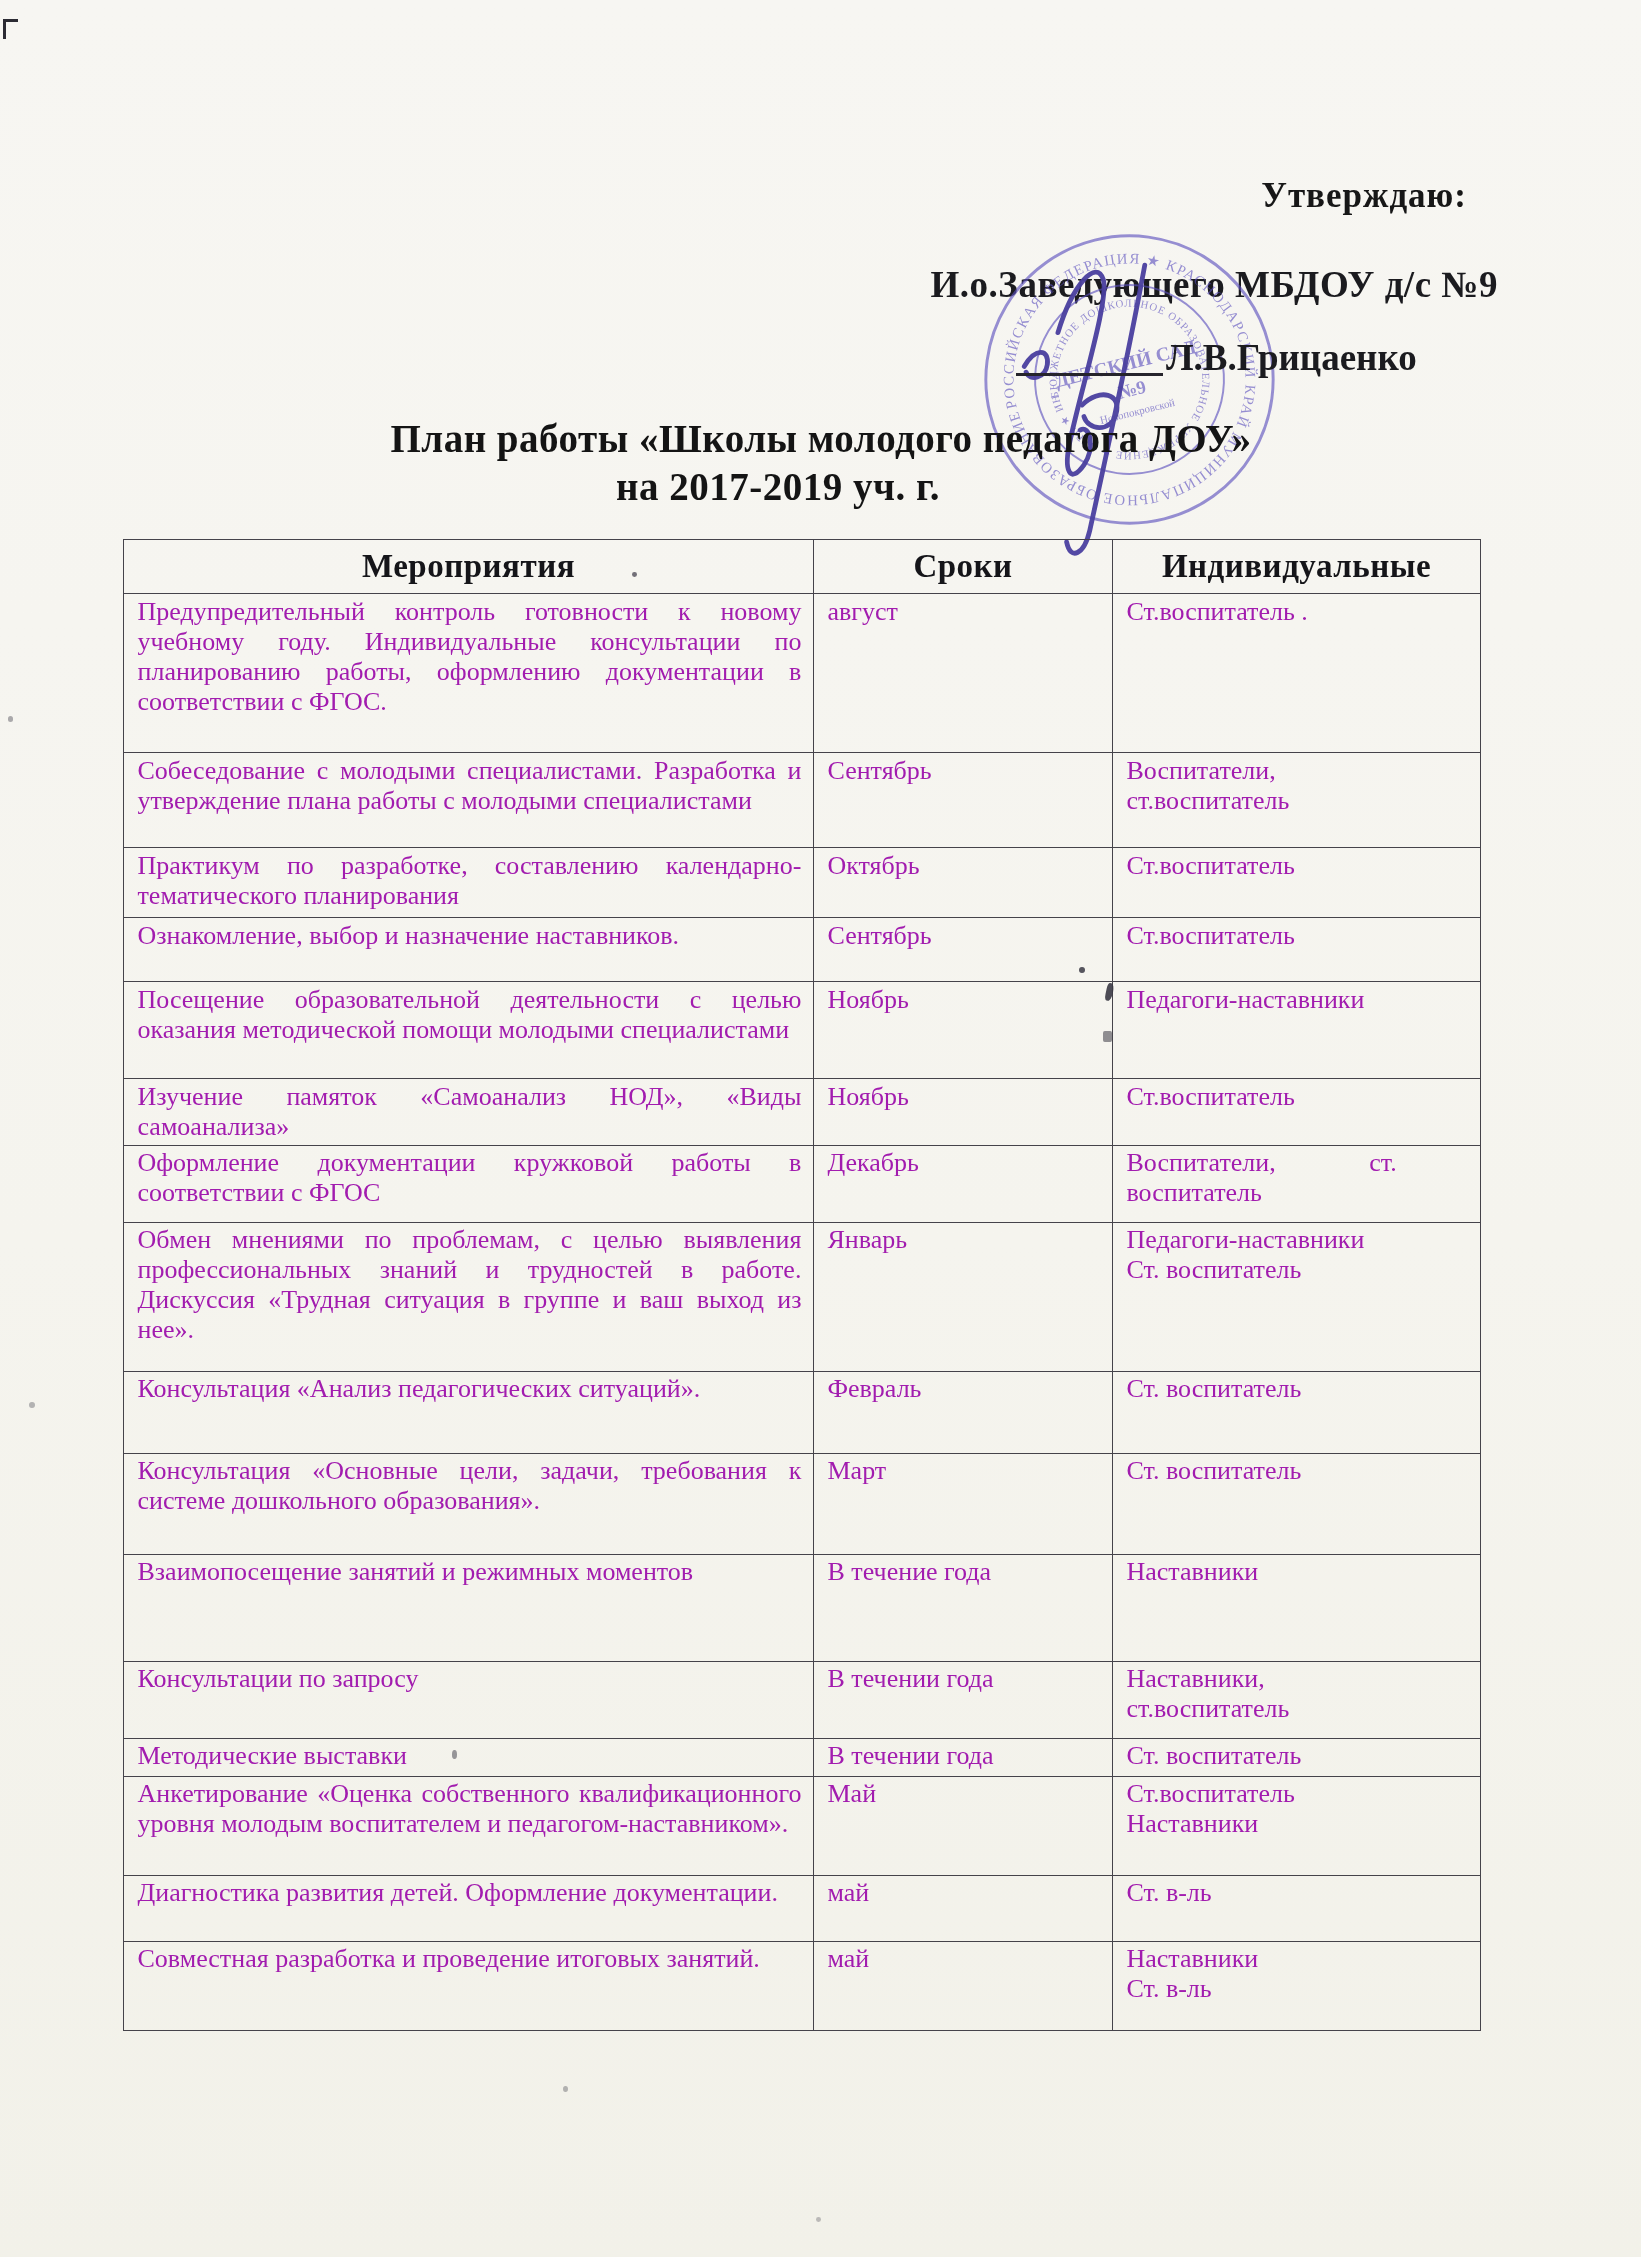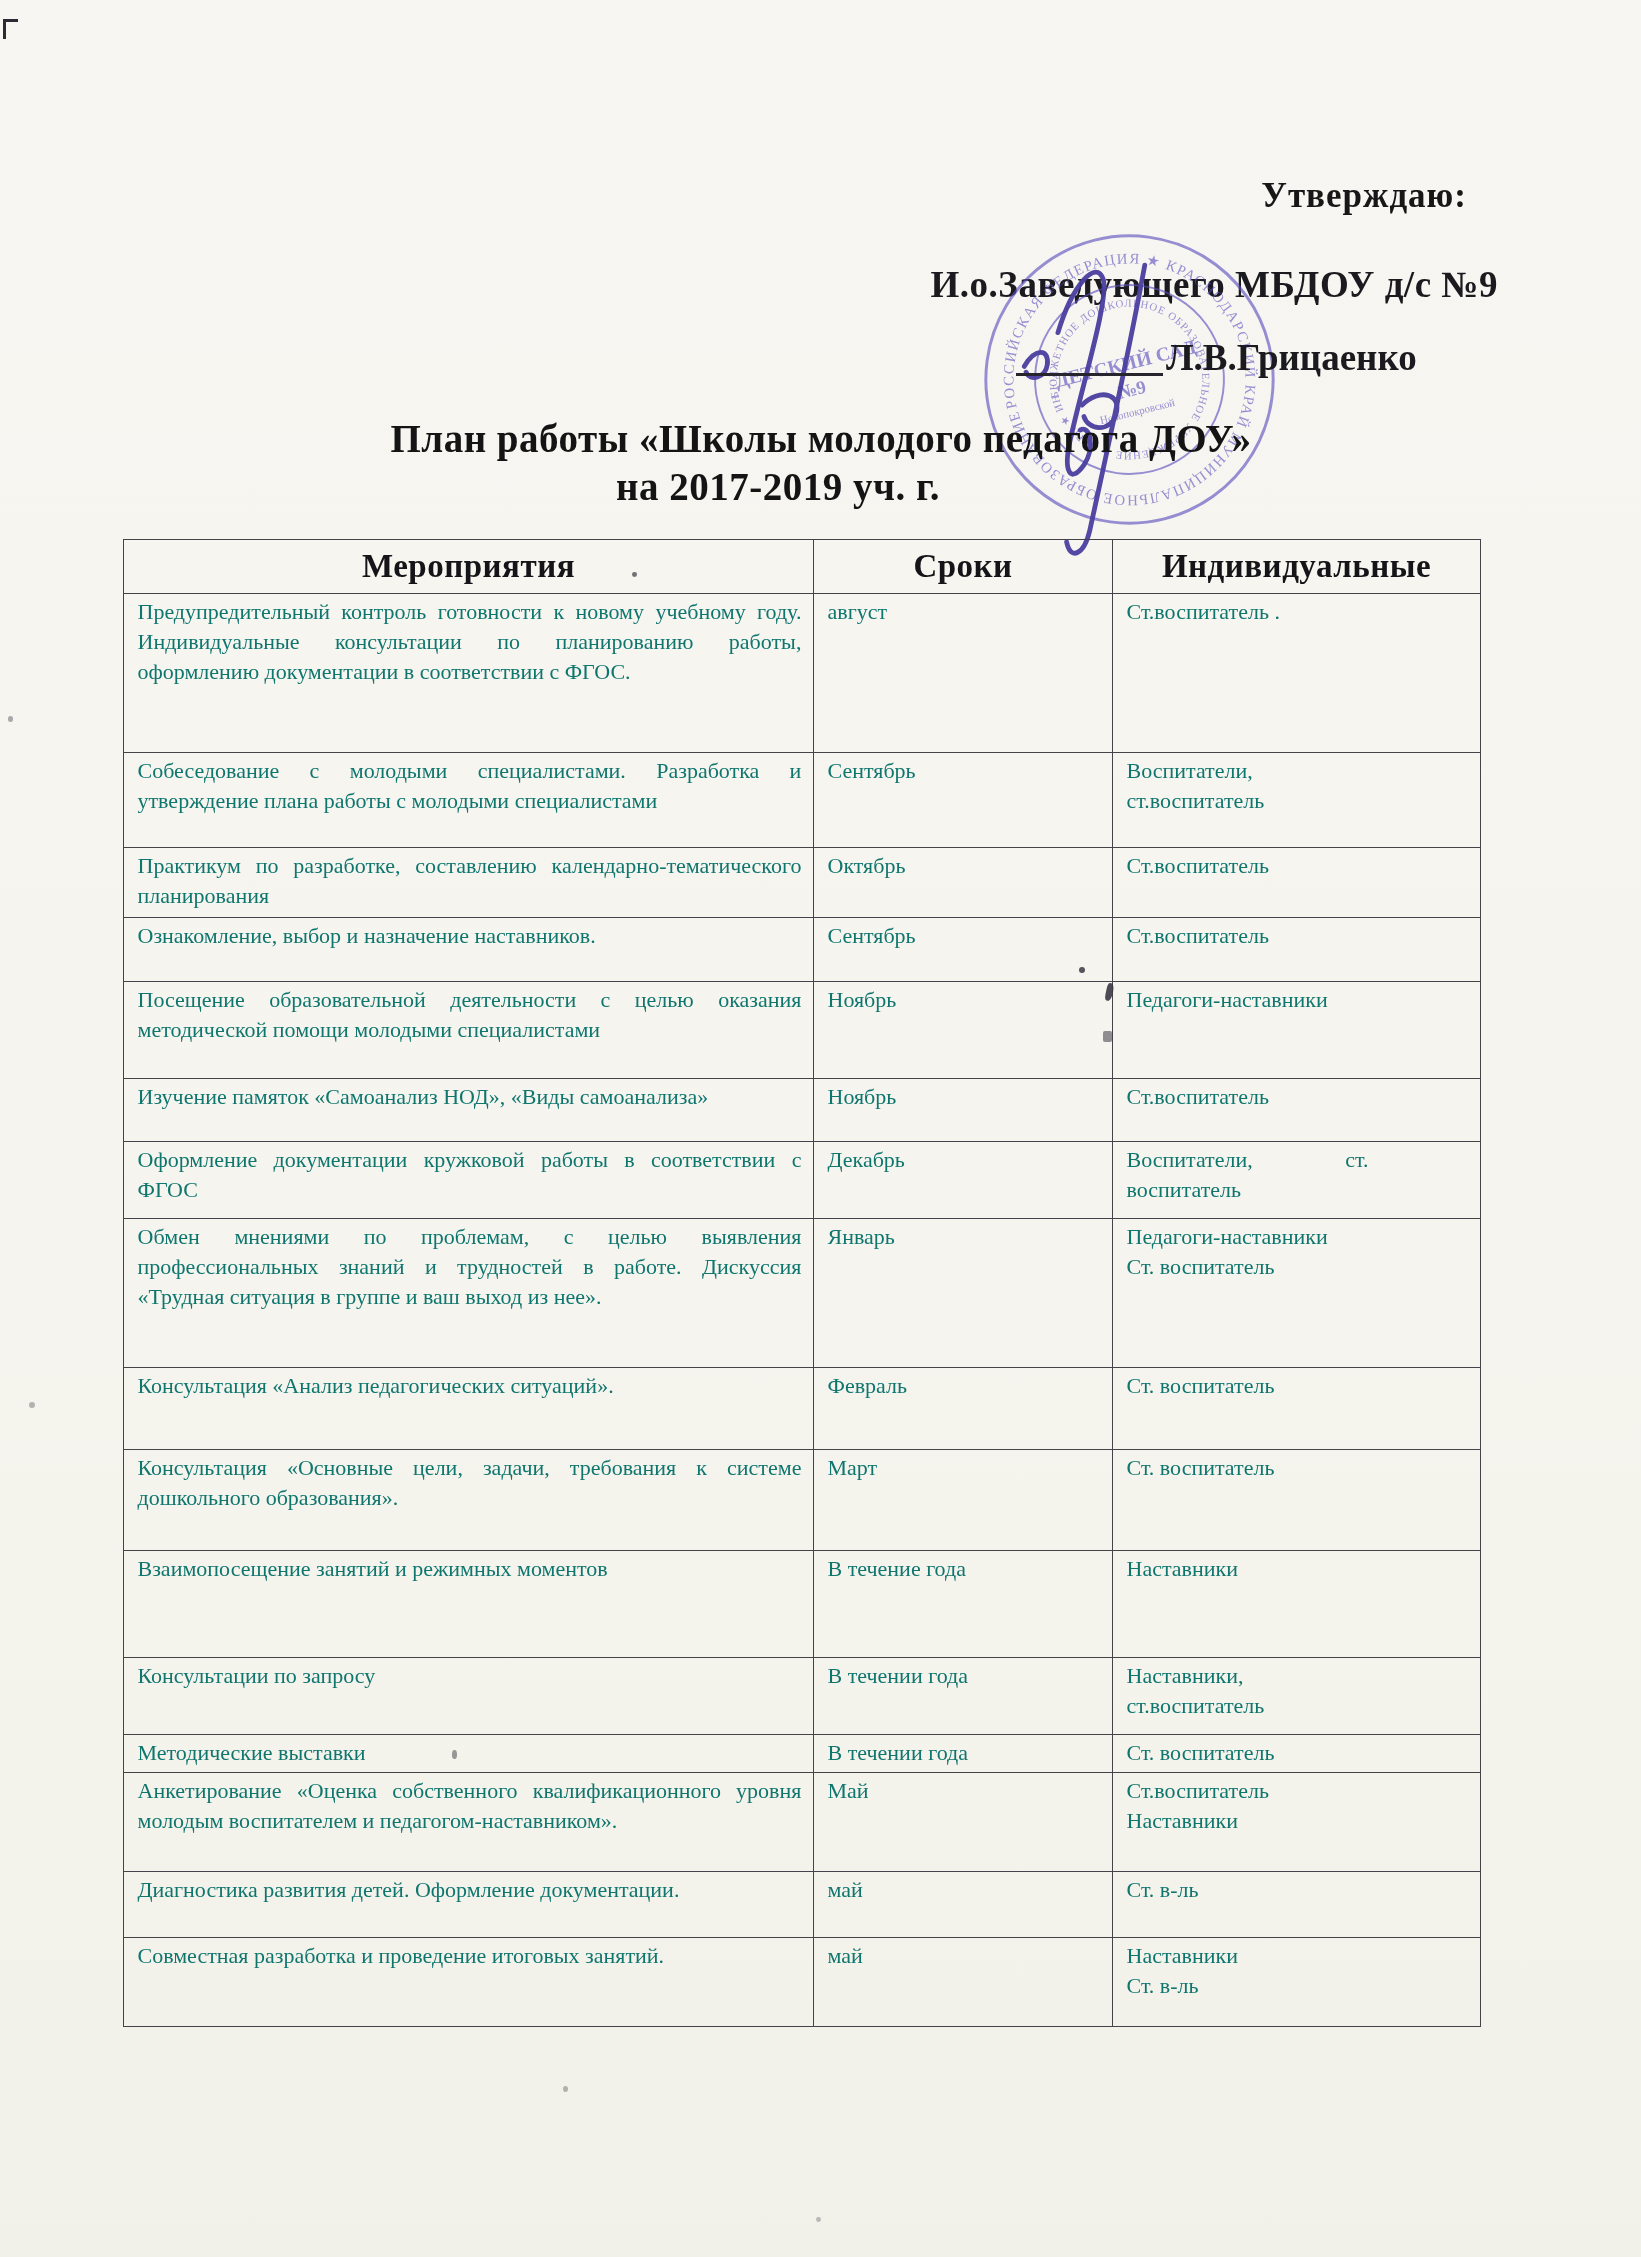--- a/index.html
+++ b/index.html
@@ -42,21 +42,21 @@
   table.plan{
     position:absolute;top:539px;left:123px;width:1358px;
     border-collapse:collapse;table-layout:fixed;
   }
   table.plan col.c1{width:690px;}
   table.plan col.c2{width:299px;}
   table.plan col.c3{width:368px;}
   table.plan th, table.plan td{
     border:1.9px solid #45434a;
     vertical-align:top;
-    font-size:22px;line-height:30px;color:#0f766e;
+    font-size:26px;line-height:30px;color:#a21caf;
     padding:2.9px 11.6px 2.9px 13.5px;
   }
   table.plan thead th{
     font-size:33px;font-weight:700;text-align:center;vertical-align:middle;
     color:#151519;height:49px;padding:1.9px 5.8px;letter-spacing:0.5px;
   }
   td.c-act{text-align:justify;padding-right:15.4px;}
   td.c-per{padding-left:15.4px;margin-top:28px;}
   td.c-res{white-space:pre-line;padding-left:15.4px;}
   tbody tr:nth-child(1){height:159px;}

